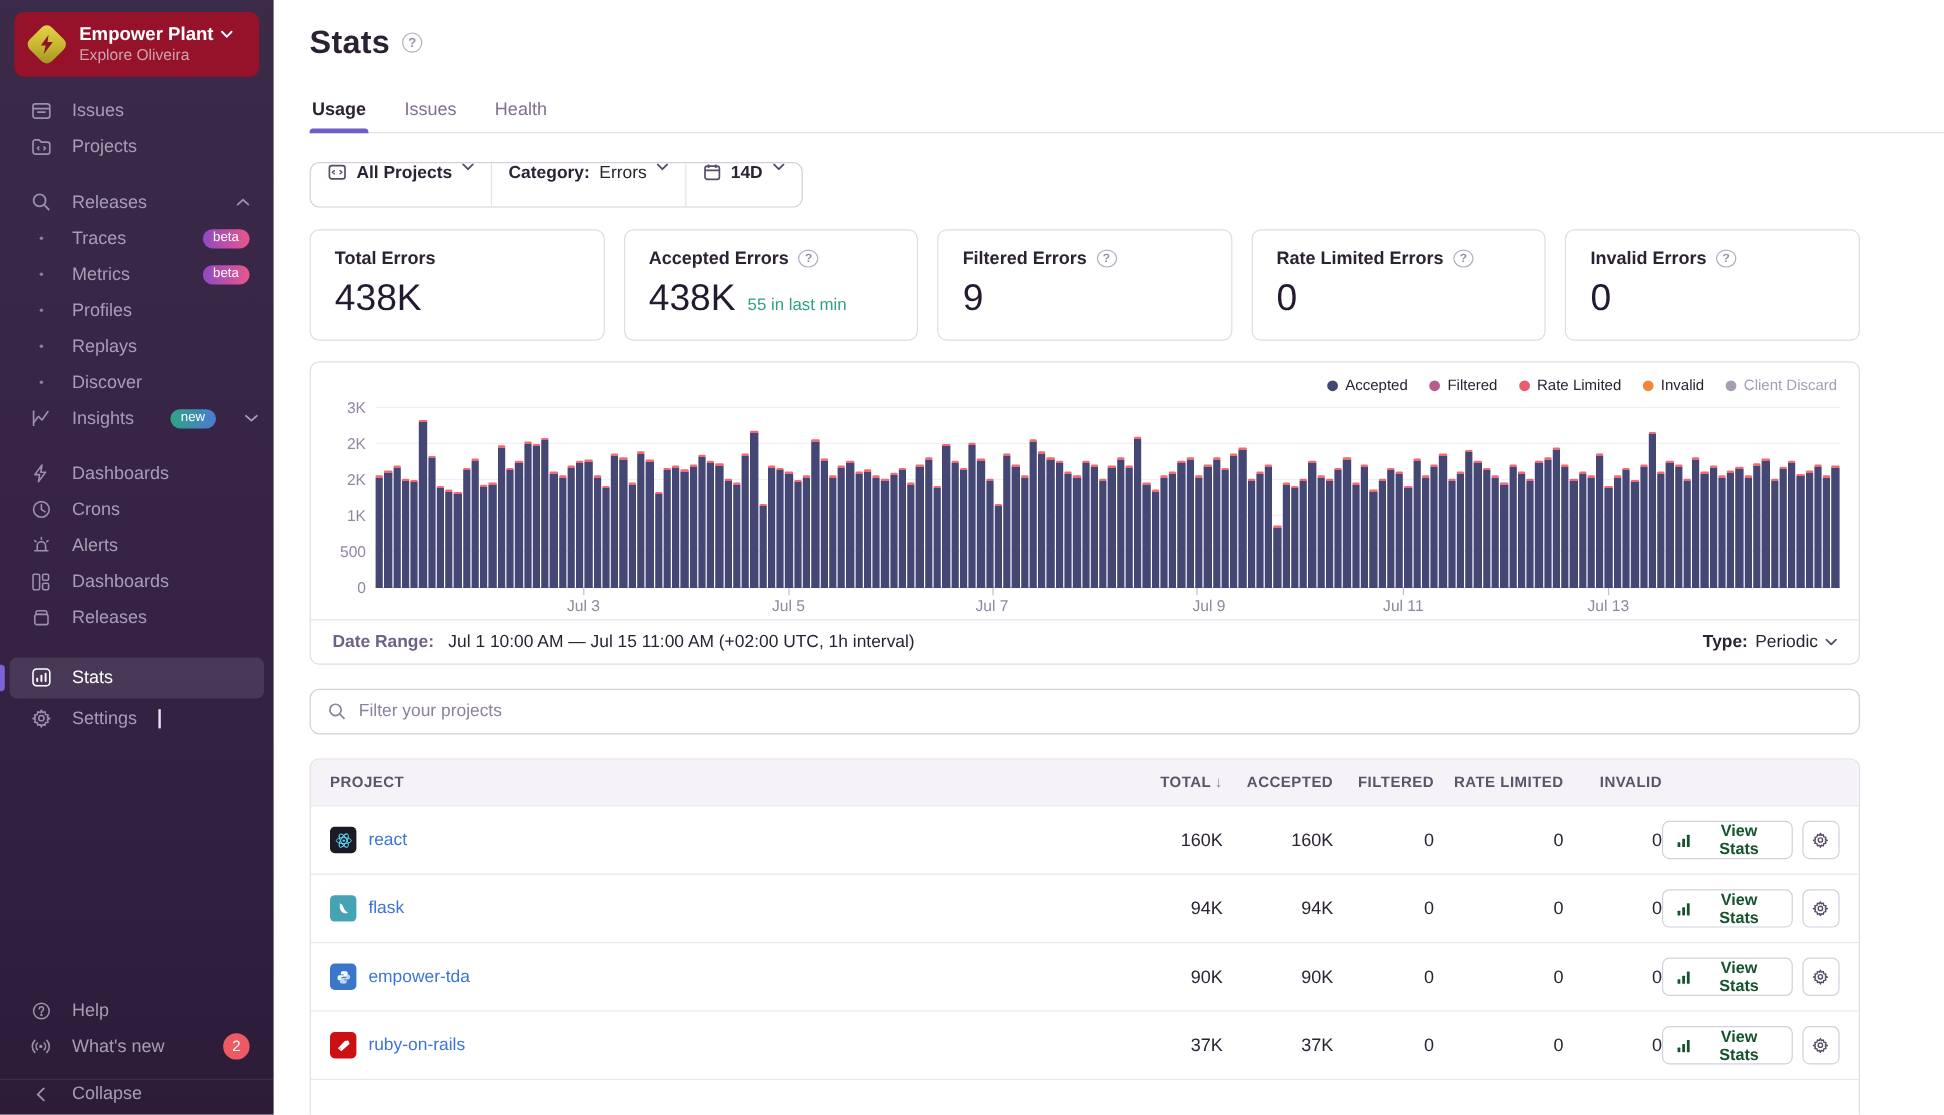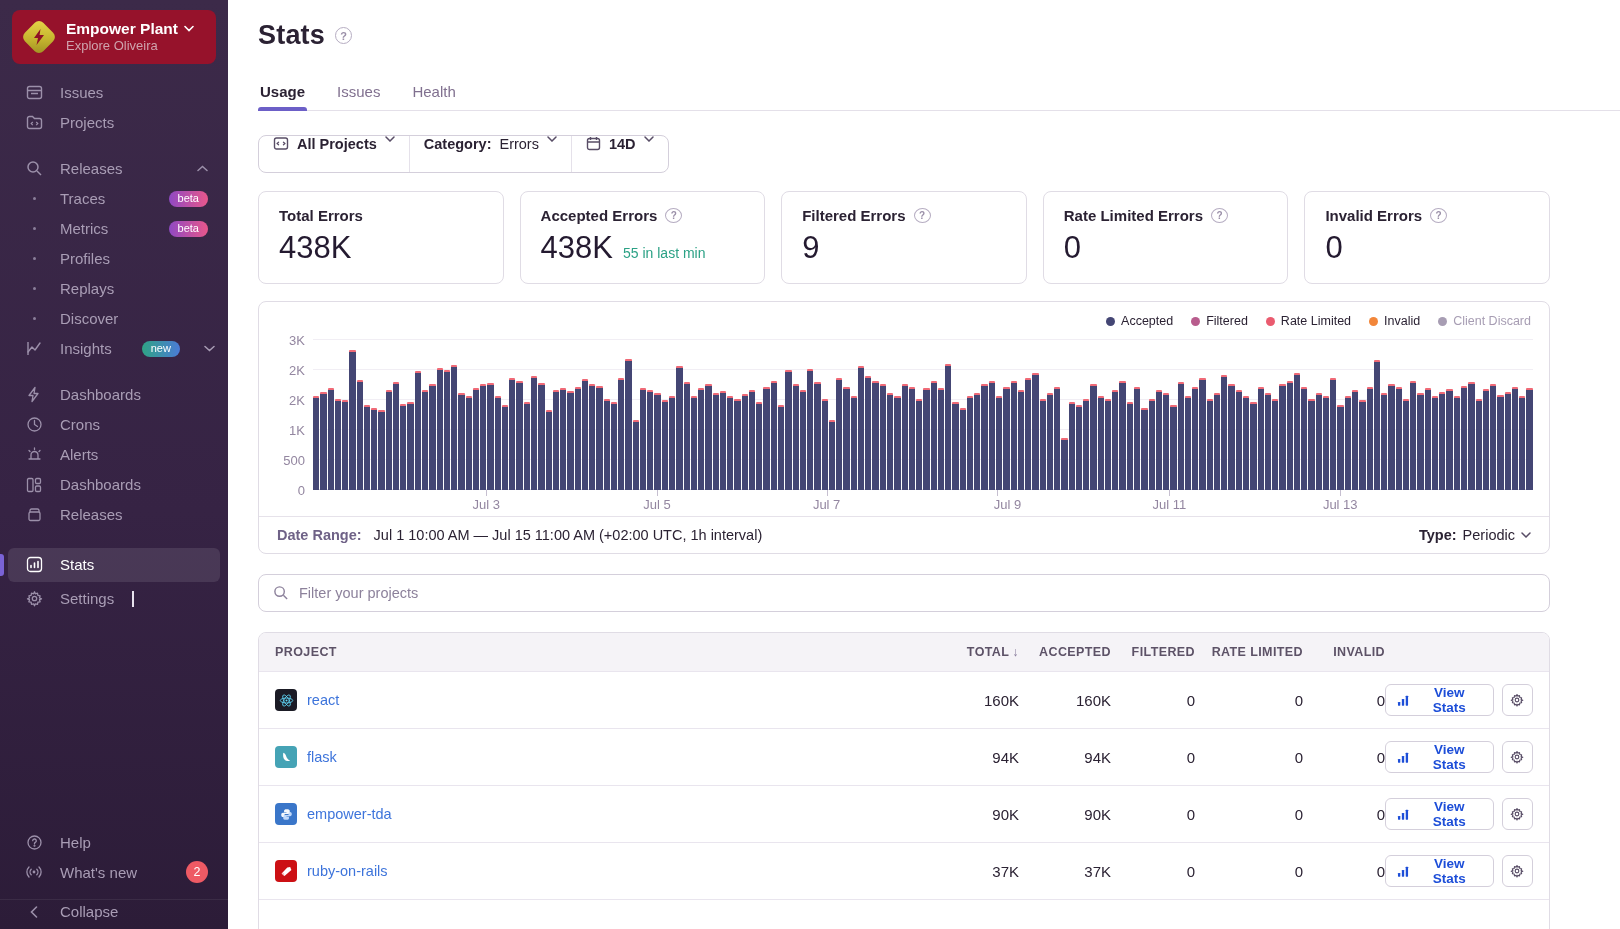--- a/index.html
+++ b/index.html
@@ -123,21 +123,21 @@
   .c-fil { width:84px; text-align:right; }
   .c-rl { width:108px; text-align:right; }
   .c-inv { width:82px; text-align:right; }
   .c-act { width:164px; display:flex; justify-content:flex-end; align-items:center; gap:8px; padding-right:16px; }
   .sort-arrow { color:#8d81a0; font-weight:normal; margin-left:3px; }
   .proj-ic { width:22px; height:22px; border-radius:4px; display:flex; align-items:center;
     justify-content:center; flex:0 0 22px; }
   .proj-link { color:#3d74db; cursor:pointer; font-size:14.5px; }
   .btn { display:inline-flex; align-items:center; gap:7px; border:1px solid #d4cfdb;
     border-radius:6px; background:#fff; height:32px; padding:0 11px; font-size:13.5px;
-    font-weight:bold; color:#1d4ed8; cursor:pointer; font-family:"Liberation Sans", sans-serif; }
+    font-weight:bold; color:#14532d; cursor:pointer; font-family:"Liberation Sans", sans-serif; }
   .btn-icon { width:32px; height:32px; padding:0; justify-content:center; color:#584d66; }
 </style>
 </head>
 <body>
 
 <div class="app">
 
   <aside class="sidebar">
     <div class="org-box">
       <div class="org-logo">

